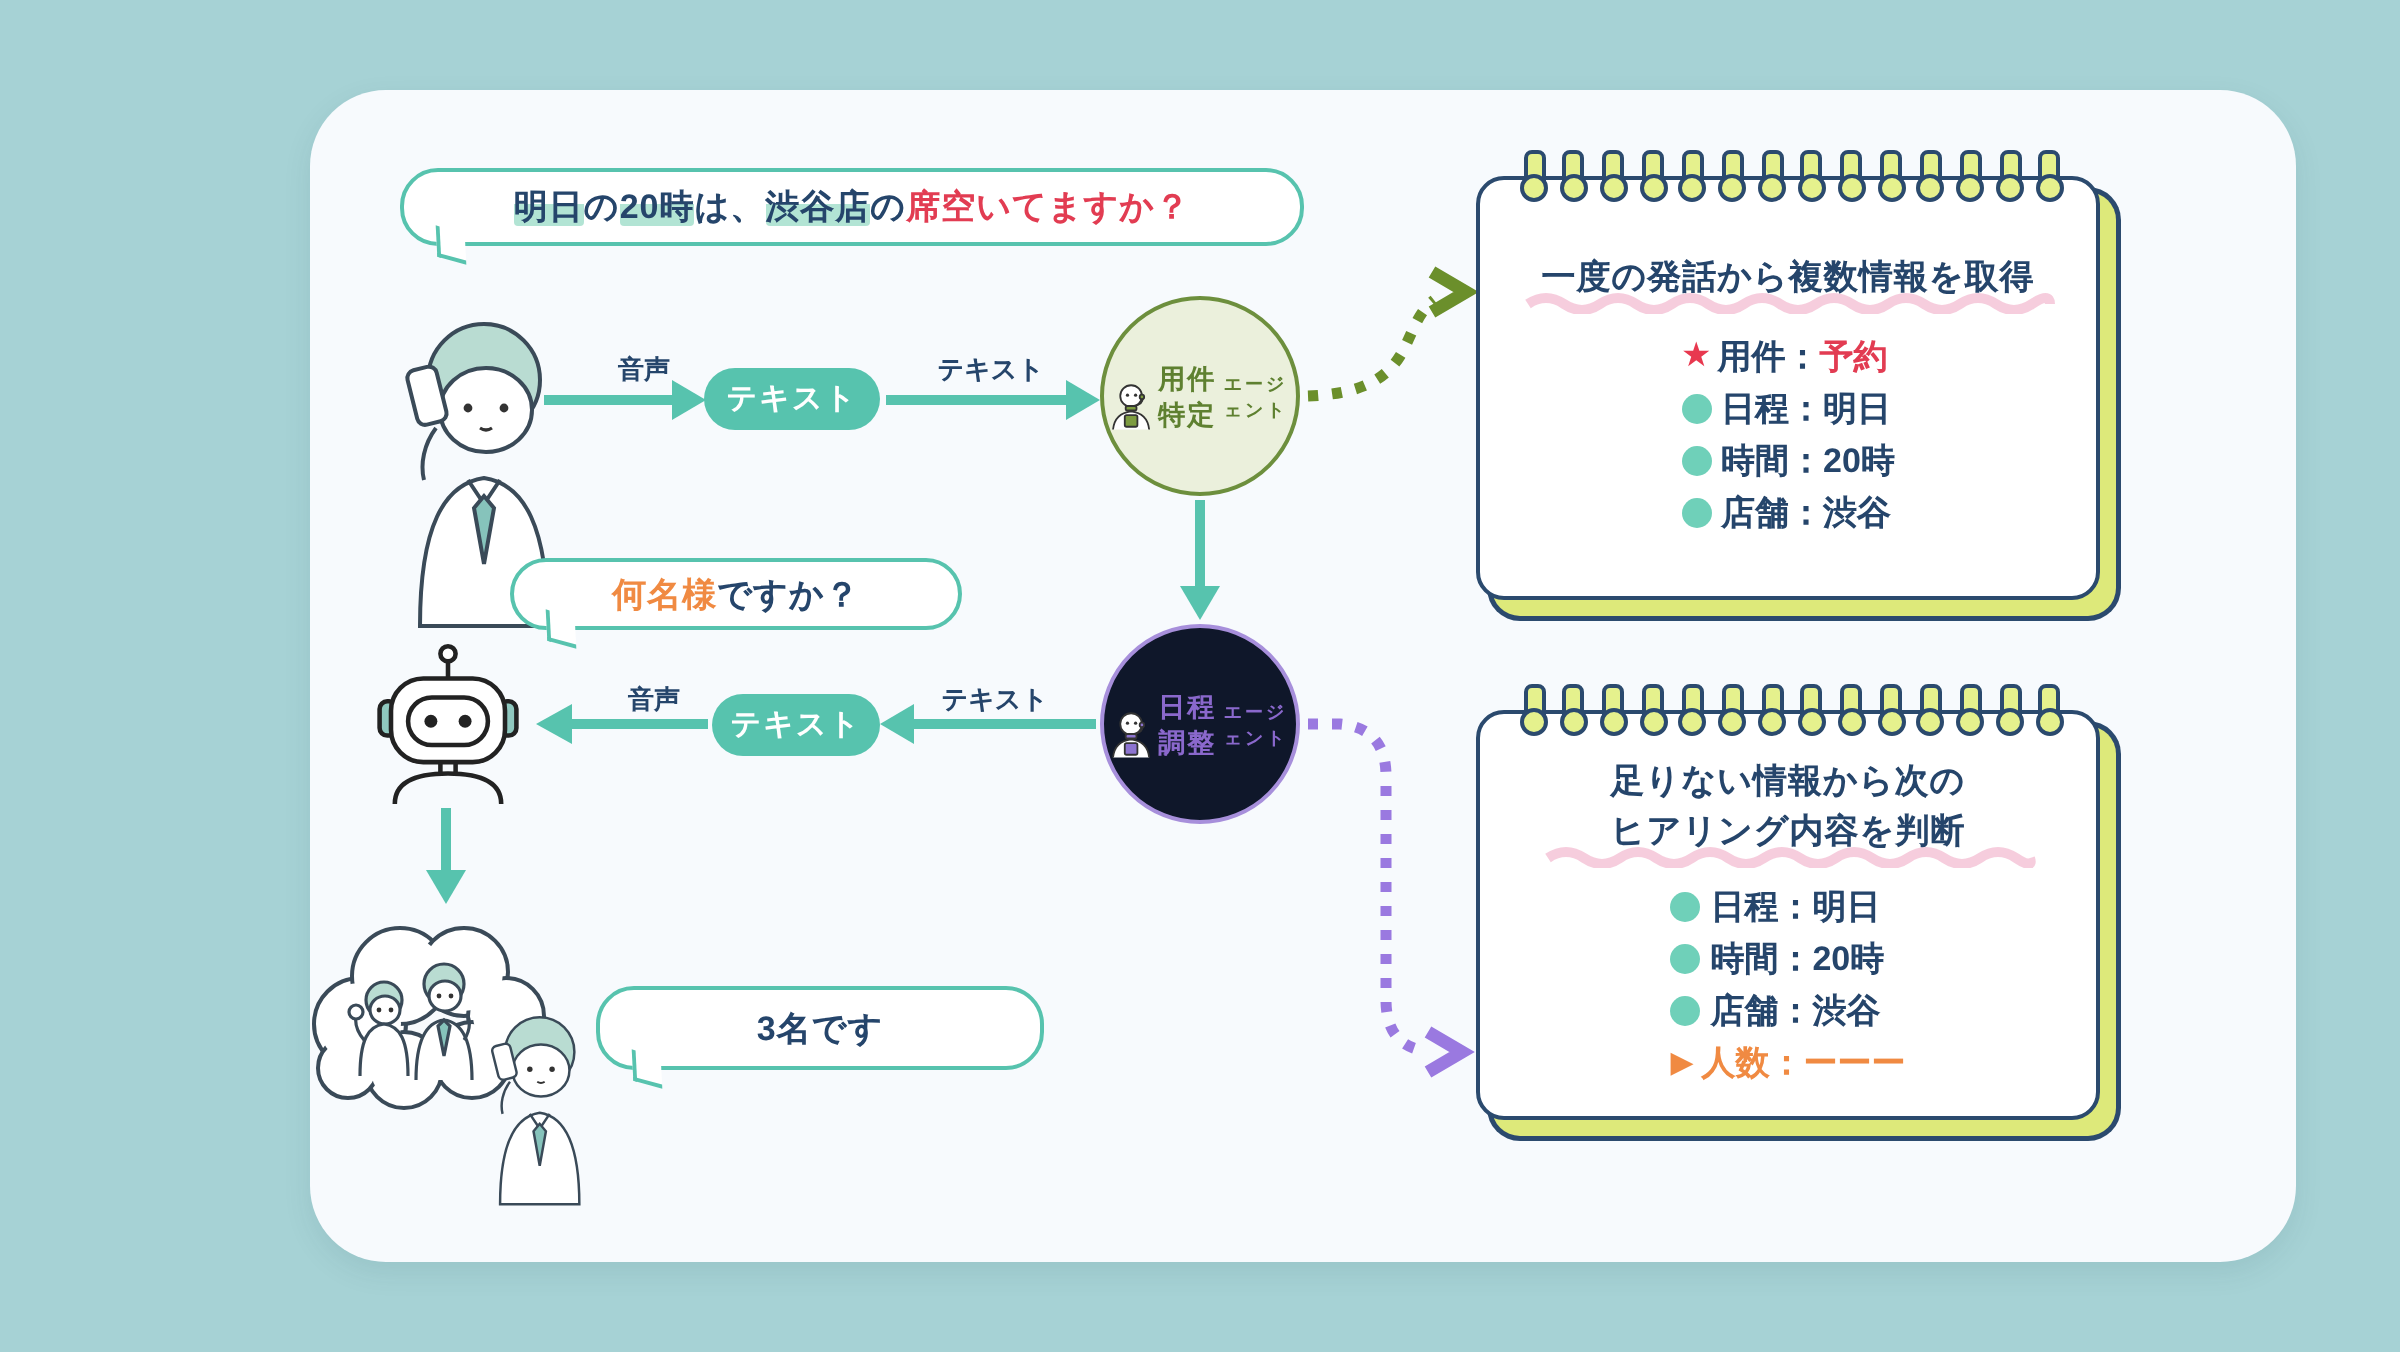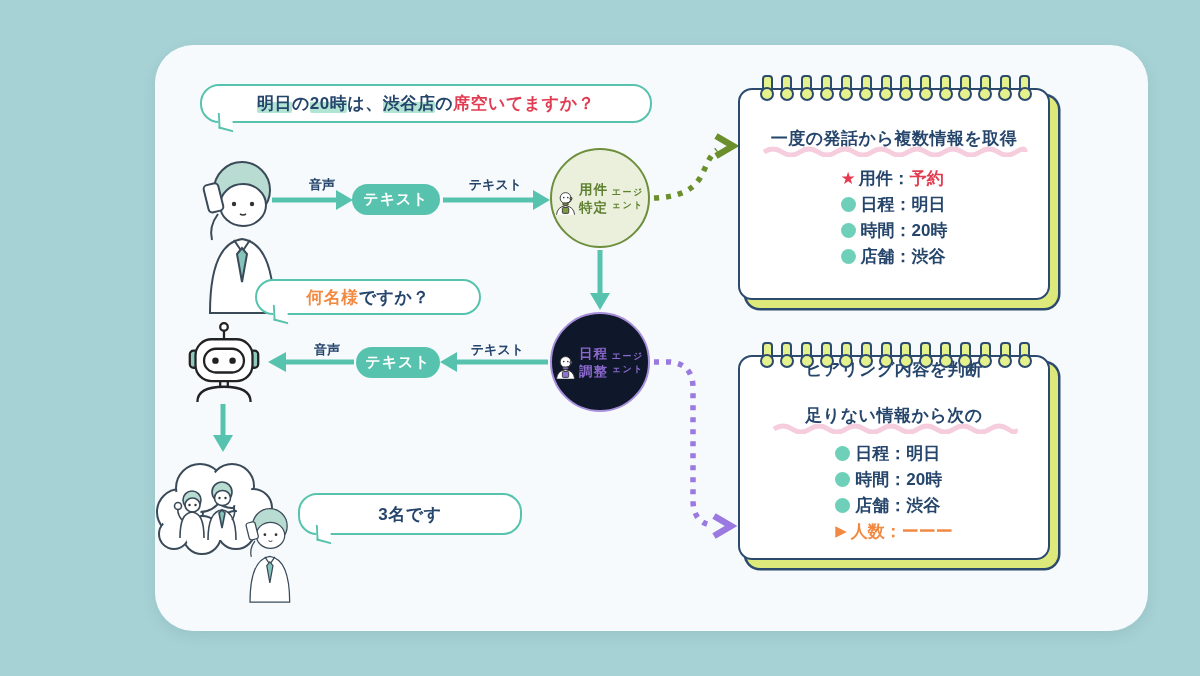--- a/index.html
+++ b/index.html
@@ -248,22 +248,22 @@
         <i class="ring"></i>
         <i class="ring"></i>
         <i class="ring"></i>
         <i class="ring"></i>
         <i class="ring"></i>
         <i class="ring"></i>
         <i class="ring"></i>
         <i class="ring"></i>
         <i class="ring"></i>
     </div>
+    <div class="memo-title" style="margin-top:21px;">足りない情報から次の</div>
     <div class="memo-title">ヒアリング内容を判断</div>
-    <div class="memo-title" style="margin-top:21px;">足りない情報から次の</div>
     <svg class="wavy" width="250" height="12">
       <path d="M5 7 Q14 1 23 7 T 41 7 T 59 7 T 77 7 T 95 7 T 113 7 T 131 7 T 149 7 T 167 7 T 185 7 T 203 7 T 221 7 T 239 7 T 246 7" stroke="#f3bcd2" stroke-width="5" fill="none" opacity="0.75"></path>
     </svg>
     <div class="memo-items" style="margin-top:6px;">
       <div class="memo-row">
         <span class="bullet-dot"></span>
         <span>日程：</span>
         <span>明日</span>
       </div>
       <div class="memo-row">

